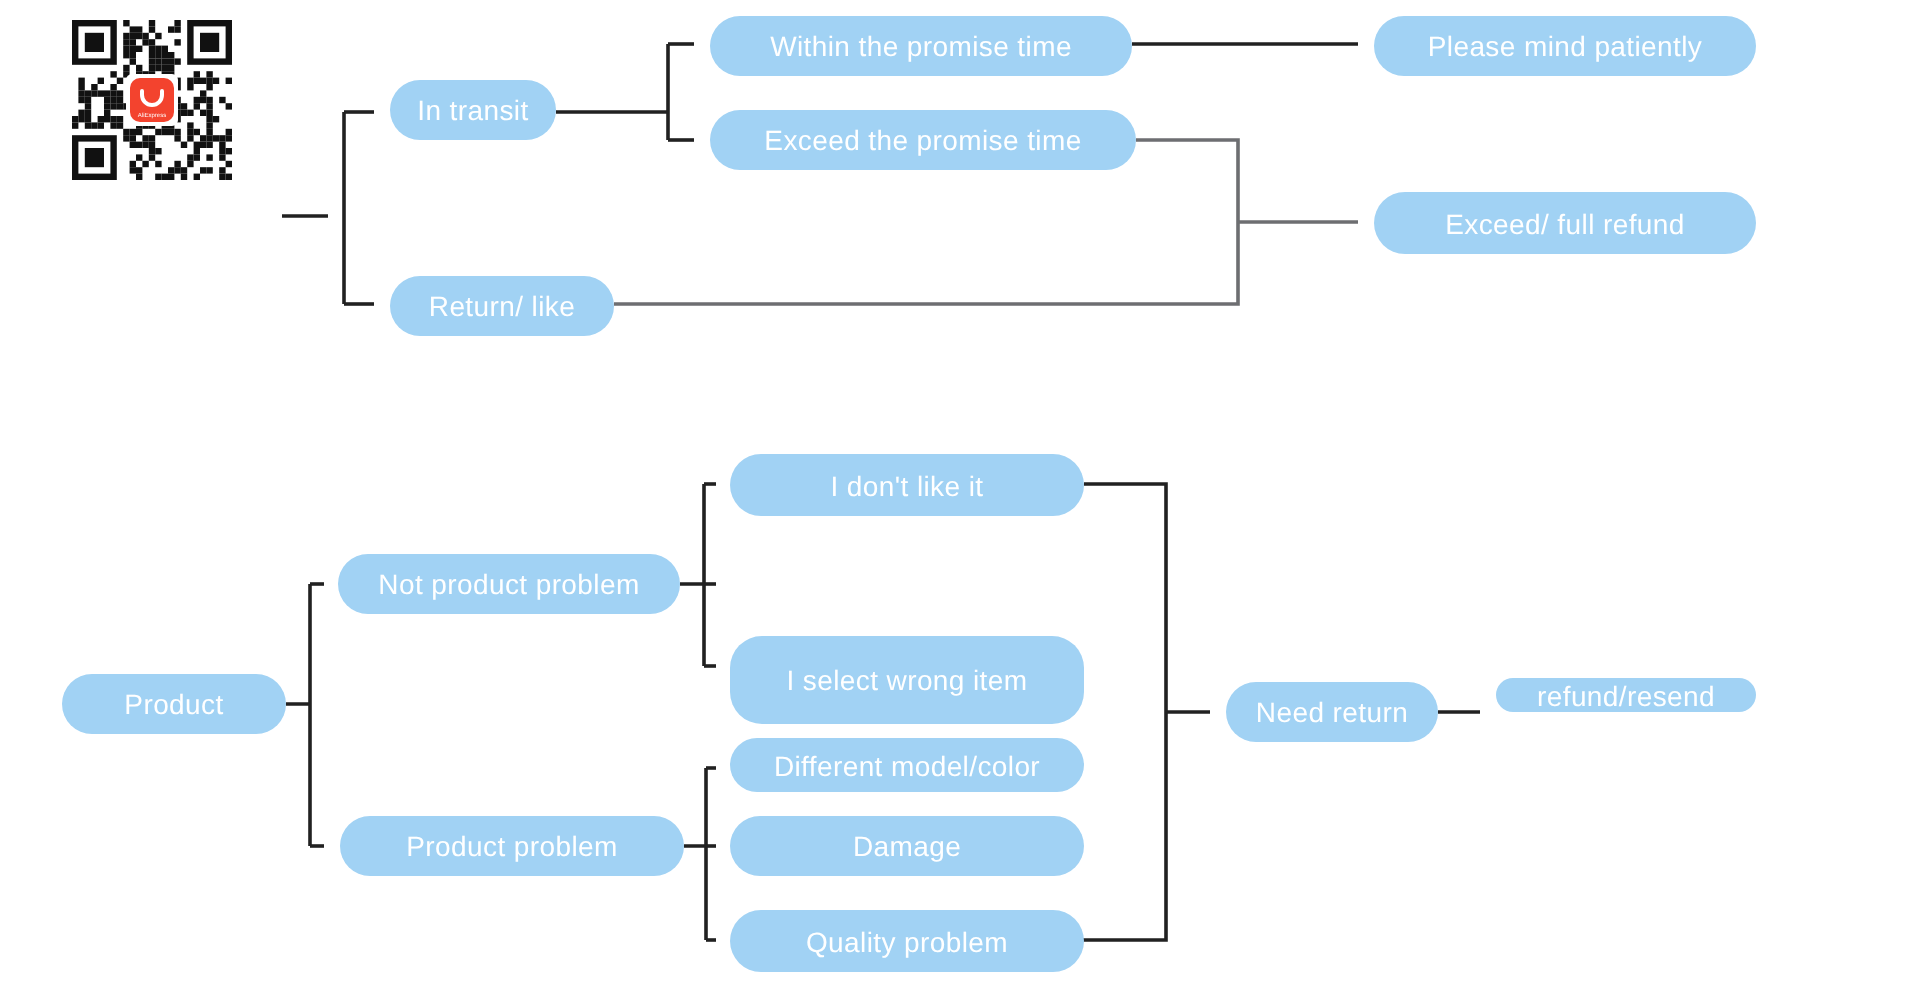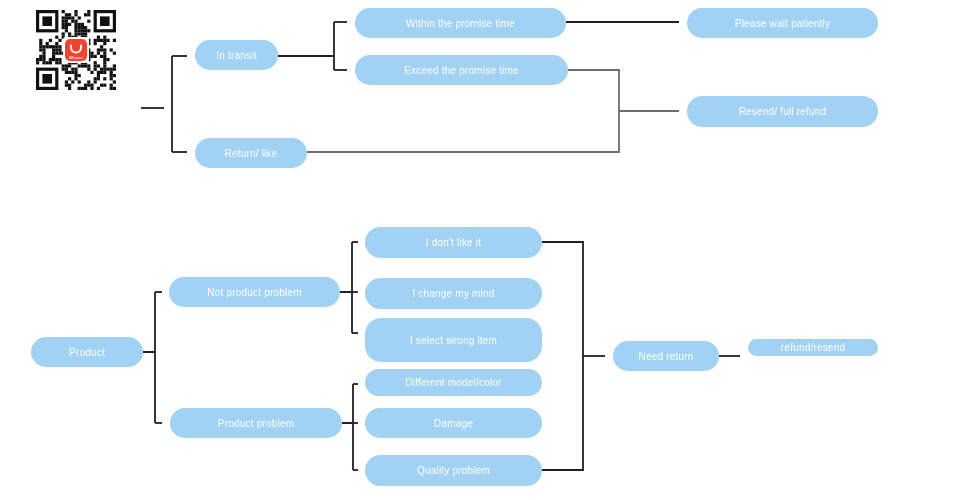--- a/index.html
+++ b/index.html
@@ -9,21 +9,21 @@
     background:#fff;
     overflow:hidden;
     font-family:"Liberation Sans","DejaVu Sans",sans-serif;
   }
   .pill{
     position:absolute;
     display:flex;align-items:center;justify-content:center;
     background:var(--pill,#a1d2f4);
     color:var(--ink,#ffffff);
     border-radius:16px;
-    font-size:10px;
+    font-size:14px;
     letter-spacing:.2px;
     white-space:nowrap;
     box-sizing:border-box;
   }
   .connectors{position:absolute;left:0;top:0;width:960px;height:500px;}
   .qr{position:absolute;left:36px;top:10px;width:80px;height:80px;}
   
   .n-not-received{left:27px;top:93px;width:114px;height:30px}
   .n-in-transit{left:195px;top:40px;width:83px;height:30px}
   .n-return-lost{left:195px;top:138px;width:112px;height:30px}
@@ -309,28 +309,27 @@
     <path class="black" d="M353,470 H358" marker-end="url(#arr)"></path>
     <path class="black" d="M542,242 H583 V470 H538"></path>
     <path class="black" d="M583,356 H605" marker-end="url(#arr)"></path>
     <path class="black" d="M719,356 H740" marker-end="url(#arr)"></path>
   </svg>
 
   <div class="pill n-in-transit">In transit</div>
   <div class="pill n-return-lost">Return/ like</div>
   <div class="pill n-within">Within the promise time</div>
   <div class="pill n-exceed">Exceed the promise time</div>
-  <div class="pill n-please-wait">Please wait patiently</div>
-  <div class="pill n-resend">Resend/ full refund</div>
+  <div class="pill n-please-wait">Please mind patiently</div>
+  <div class="pill n-resend">Exceed/ full refund</div>
 
   <div class="pill n-received">Product</div>
   <div class="pill n-not-product">Not product problem</div>
   <div class="pill n-product">Product problem</div>
   <div class="pill n-dont-like">I don't like it</div>
-  <div class="pill n-change-mind">I change my mind</div>
   <div class="pill n-wrong-item">I select wrong item</div>
   <div class="pill n-diff-model">Different model/color</div>
   <div class="pill n-damage">Damage</div>
   <div class="pill n-need-return">Need return</div>
   <div class="pill n-quality">Quality problem</div>
   <div class="pill n-refund-resend">refund/resend</div>
 
 </div>
 
 </body></html>

